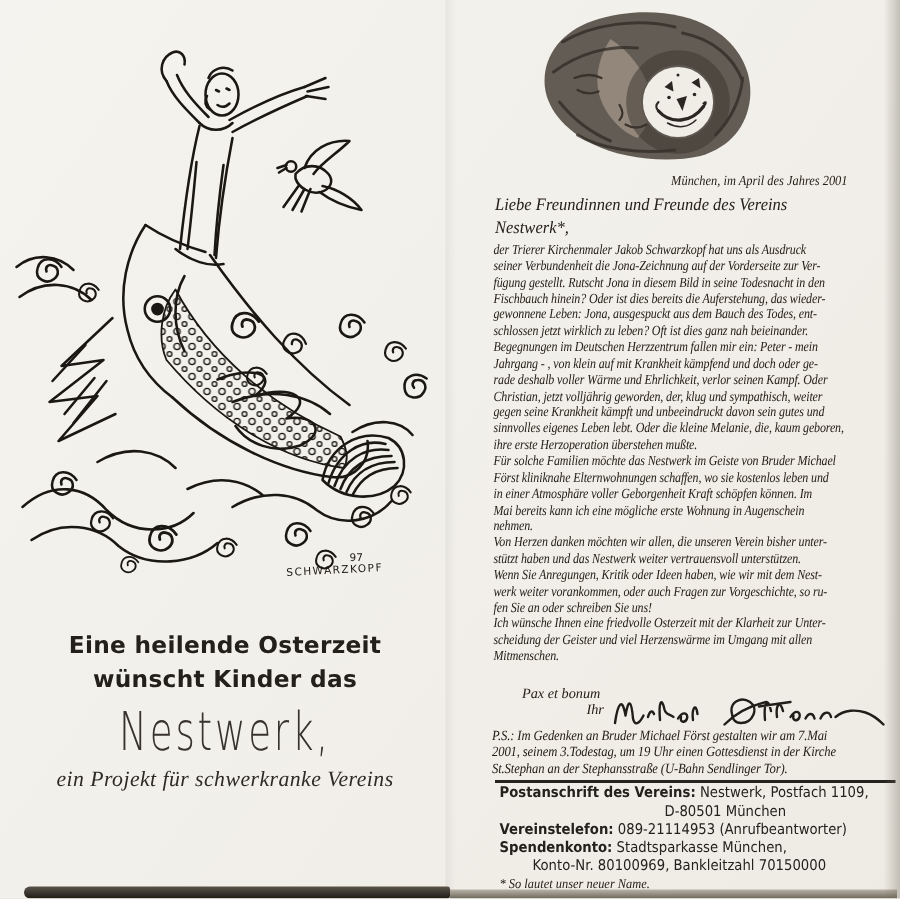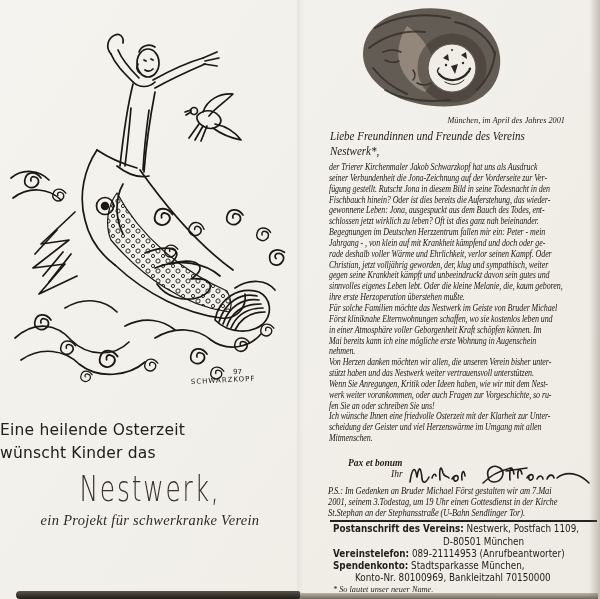--- a/index.html
+++ b/index.html
@@ -7,22 +7,22 @@
     width:600px;height:599px;overflow:hidden;position:relative;
     background:#e8e5df;font-family:"Liberation Sans",sans-serif;
   }
   .paper{
     position:absolute;inset:0;overflow:hidden;
     background:linear-gradient(125deg,#f5f3ef 0%,#f2f0ea 45%,#eeebe4 100%);
   }
   
   .panel-left{position:absolute;left:0;top:0;width:300px;height:599px;}
   .headline{
-    position:absolute;left:0;width:300px;
-    font-family:"DejaVu Sans",sans-serif;font-weight:normal;
+    position:absolute;left:0;width:300px;text-align:center;
+    font-family:"DejaVu Sans",sans-serif;font-weight:bold;
     font-size:15.5px;color:#23201b;letter-spacing:.2px;
   }
   .hl1{top:421px;} .hl2{top:444px;}
   .brand{
     position:absolute;left:0;top:468px;width:300px;text-align:center;
     font-family:"DejaVu Sans",sans-serif;font-weight:200;
     font-size:27px;color:#37322c;letter-spacing:2px;
     transform:scaleY(1.32) scaleX(.92);transform-origin:50% 0;
   }
   .tagline{
@@ -38,21 +38,21 @@
     font-size:9.2px;transform:scaleX(.9);transform-origin:100% 0;white-space:nowrap;
   }
   .salutation{position:absolute;left:330px;font-size:11.6px;white-space:nowrap;
     transform:scaleX(.95);transform-origin:0 0;}
   .sal1{top:130px;} .sal2{top:145px;}
   .body-block{
     position:absolute;left:329px;top:162px;width:300px;
     transform:scaleX(.86);transform-origin:0 0;
   }
   .bline{font-size:9.3px;line-height:10.85px;white-space:nowrap;letter-spacing:-.1px;}
-  .closing{position:absolute;left:348px;top:458px;font-size:9.5px;font-weight:bold;}
+  .closing{position:absolute;left:348px;top:458px;font-size:9.5px;}
   .sig-prefix{position:absolute;left:391px;top:469px;font-size:9.5px;}
   .sig-svg{position:absolute;left:406px;top:456px;}
   .sr{position:absolute;width:1px;height:1px;overflow:hidden;clip-path:inset(50%);}
   .ps-block{position:absolute;left:328px;top:486px;width:300px;
     transform:scaleX(.9);transform-origin:0 0;}
   .ps-block .bline{font-size:9.4px;line-height:11px;}
   .rule{position:absolute;left:330px;top:520px;width:267px;height:2px;background:#26231e;}
   .contact{font-family:"DejaVu Sans",sans-serif;color:#24211c;font-size:9.8px;
     position:absolute;white-space:nowrap;transform:scaleX(.9);transform-origin:0 0;}
   .contact b{font-weight:bold;}
@@ -154,21 +154,21 @@
         <path d="M194,116 L184,130 M198,118 L190,132 M202,118 L196,133"></path>
       </g>
       <text x="186" y="376" font-family="DejaVu Sans, sans-serif" font-size="7" letter-spacing="1" fill="#1a1715" transform="rotate(-3 186 376)">SCHWARZKOPF</text>
       <text x="228" y="366" font-family="DejaVu Sans, sans-serif" font-size="7" fill="#1a1715">97</text>
     </svg>
 
     <div class="headline hl1">Eine heilende Osterzeit</div>
     <div class="headline hl2">wünscht Kinder das</div>
     <div class="brand">Nestwerk,</div>
     <div class="tagline">
-        <div>ein Projekt für schwerkranke Verein</div>
+        <div>ein Projekt für schwerkranke Vereins</div>
       </div>
   </div>
 
   <div class="panel-right"></div>
 
   <svg style="position:absolute;left:355px;top:8px" width="210" height="102" viewBox="0 0 210 102">
     <g>
       <path d="M40,6 C70,-4 100,0 118,10 C136,20 147,38 145,58 C143,76 132,90 112,96 C90,101 60,98 40,88 C22,79 8,64 8,46 C8,28 20,13 40,6 Z" fill="#574f47" opacity=".92"></path>
       <path d="M52,18 C64,26 74,38 78,52 C81,64 78,76 70,84 C59,80 49,69 45,57 C41,45 44,30 52,18 Z" fill="#9a8e81" opacity=".85"></path>
       <g fill="none" stroke="#2c2722" stroke-width="2" opacity=".7" stroke-linecap="round">

